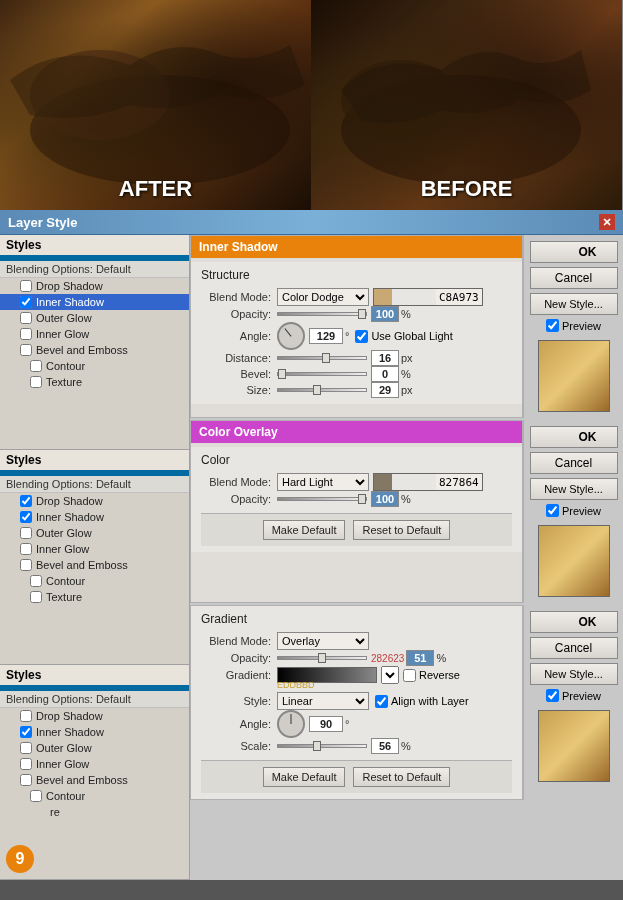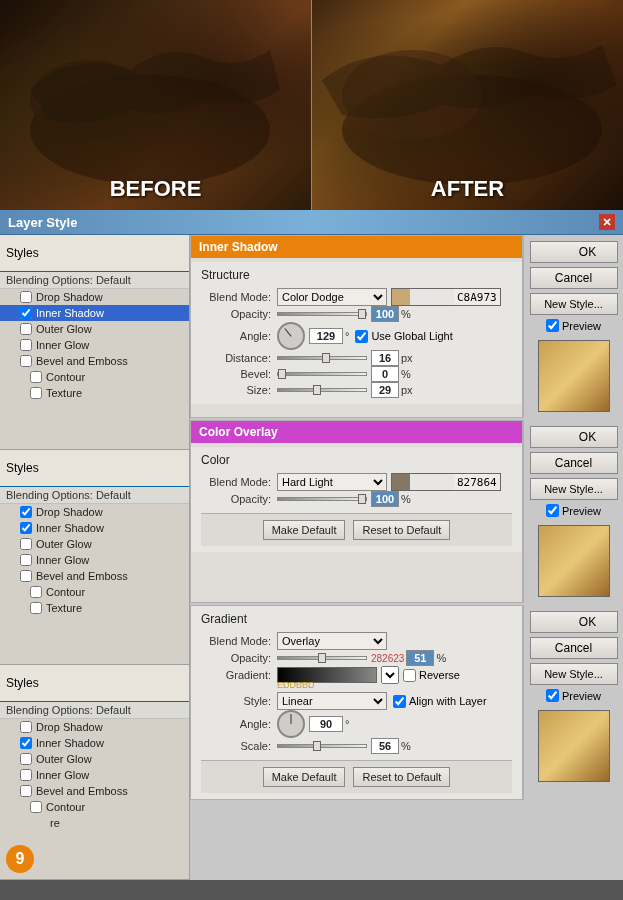--- a/index.html
+++ b/index.html
@@ -98,24 +98,24 @@
       min-width: 190px;
     }
 
     .style-panel {
       background: #d4d0c8;
       border-right: 1px solid #a0a0a0;
       border-bottom: 1px solid #a0a0a0;
     }
     .style-panel-header {
       background: #e8e4dc;
-      border-bottom: 1px solid #0369a1;
-      padding: 11px 6px;
+      border-bottom: 6px solid #0369a1;
+      padding: 3px 6px;
       font-size: 12px;
-      font-weight: normal;
+      font-weight: bold;
     }
     .style-panel-subheader {
       padding: 2px 6px;
       font-size: 11px;
       color: #333;
       background: #dcdad4;
       border-bottom: 1px solid #c0c0c0;
     }
     .style-item {
       padding: 2px 6px 2px 20px;
@@ -198,21 +198,21 @@
     }
     .form-label {
       width: 70px;
       text-align: right;
       margin-right: 6px;
       color: #333;
       flex-shrink: 0;
     }
 
     .blend-select {
-      width: 110px;
+      width: 92px;
       height: 18px;
       font-size: 11px;
       background: #f0ece8;
       border: 1px solid #888;
     }
     .color-swatch {
       display: inline-flex;
       align-items: center;
       margin-left: 4px;
       border: 1px solid #666;
@@ -312,21 +312,21 @@
       padding: 3px 8px;
       font-size: 11px;
       cursor: pointer;
       color: #222;
     }
 
     .ok-btn {
       width: 88px;
       height: 22px;
       font-size: 12px;
-      font-weight: normal;
+      font-weight: bold;
       background: linear-gradient(to bottom, #f0ece8, #d8d4d0);
       border: 1px solid #888;
       cursor: pointer;
       padding-left: 28px;
     }
     .cancel-btn {
       width: 88px;
       height: 22px;
       font-size: 12px;
       background: linear-gradient(to bottom, #f0ece8, #d8d4d0);
@@ -389,39 +389,39 @@
       font-size: 16px;
       display: flex;
       align-items: center;
       justify-content: center;
     }
   </style>
 </head>
 <body>
 
 <div class="image-area">
-  <div class="image-half image-half-left">
-    <div class="dragon-overlay"></div>
-
-    <svg style="position:absolute;top:10px;left:10px;width:280px;height:190px;opacity:0.7" viewBox="0 0 280 190">
-      <ellipse cx="140" cy="120" rx="120" ry="55" fill="#1a0e05" opacity="0.6"></ellipse>
-      <ellipse cx="80" cy="90" rx="60" ry="40" fill="#2a1808" opacity="0.7"></ellipse>
-      <path d="M20,80 Q60,40 120,60 Q160,30 200,50 Q230,60 260,40 L270,80 Q240,100 200,90 Q160,110 120,100 Q80,120 40,110 Z" fill="#1a1005" opacity="0.5"></path>
-    </svg>
-    <span class="before-label">BEFORE</span>
-  </div>
   <div class="image-half image-half-right">
     <div class="dragon-overlay"></div>
     <svg style="position:absolute;top:10px;left:0px;width:310px;height:190px;opacity:0.7" viewBox="0 0 310 190">
       <ellipse cx="160" cy="120" rx="130" ry="55" fill="#1a0e05" opacity="0.6"></ellipse>
       <ellipse cx="100" cy="85" rx="70" ry="45" fill="#3a2010" opacity="0.7"></ellipse>
       <path d="M10,70 Q60,30 130,55 Q175,25 220,45 Q255,55 290,35 L305,75 Q270,95 220,85 Q175,105 130,95 Q80,115 30,105 Z" fill="#1a1005" opacity="0.5"></path>
     </svg>
     <span class="after-label">AFTER</span>
   </div>
+  <div class="image-half image-half-left">
+    <div class="dragon-overlay"></div>
+
+    <svg style="position:absolute;top:10px;left:10px;width:280px;height:190px;opacity:0.7" viewBox="0 0 280 190">
+      <ellipse cx="140" cy="120" rx="120" ry="55" fill="#1a0e05" opacity="0.6"></ellipse>
+      <ellipse cx="80" cy="90" rx="60" ry="40" fill="#2a1808" opacity="0.7"></ellipse>
+      <path d="M20,80 Q60,40 120,60 Q160,30 200,50 Q230,60 260,40 L270,80 Q240,100 200,90 Q160,110 120,100 Q80,120 40,110 Z" fill="#1a1005" opacity="0.5"></path>
+    </svg>
+    <span class="before-label">BEFORE</span>
+  </div>
 </div>
 
 <div class="dialog-area">
 
   <div class="title-bar">
     <span>Layer Style</span>
     <button class="close-btn">✕</button>
   </div>
 
   <div class="main-content">

